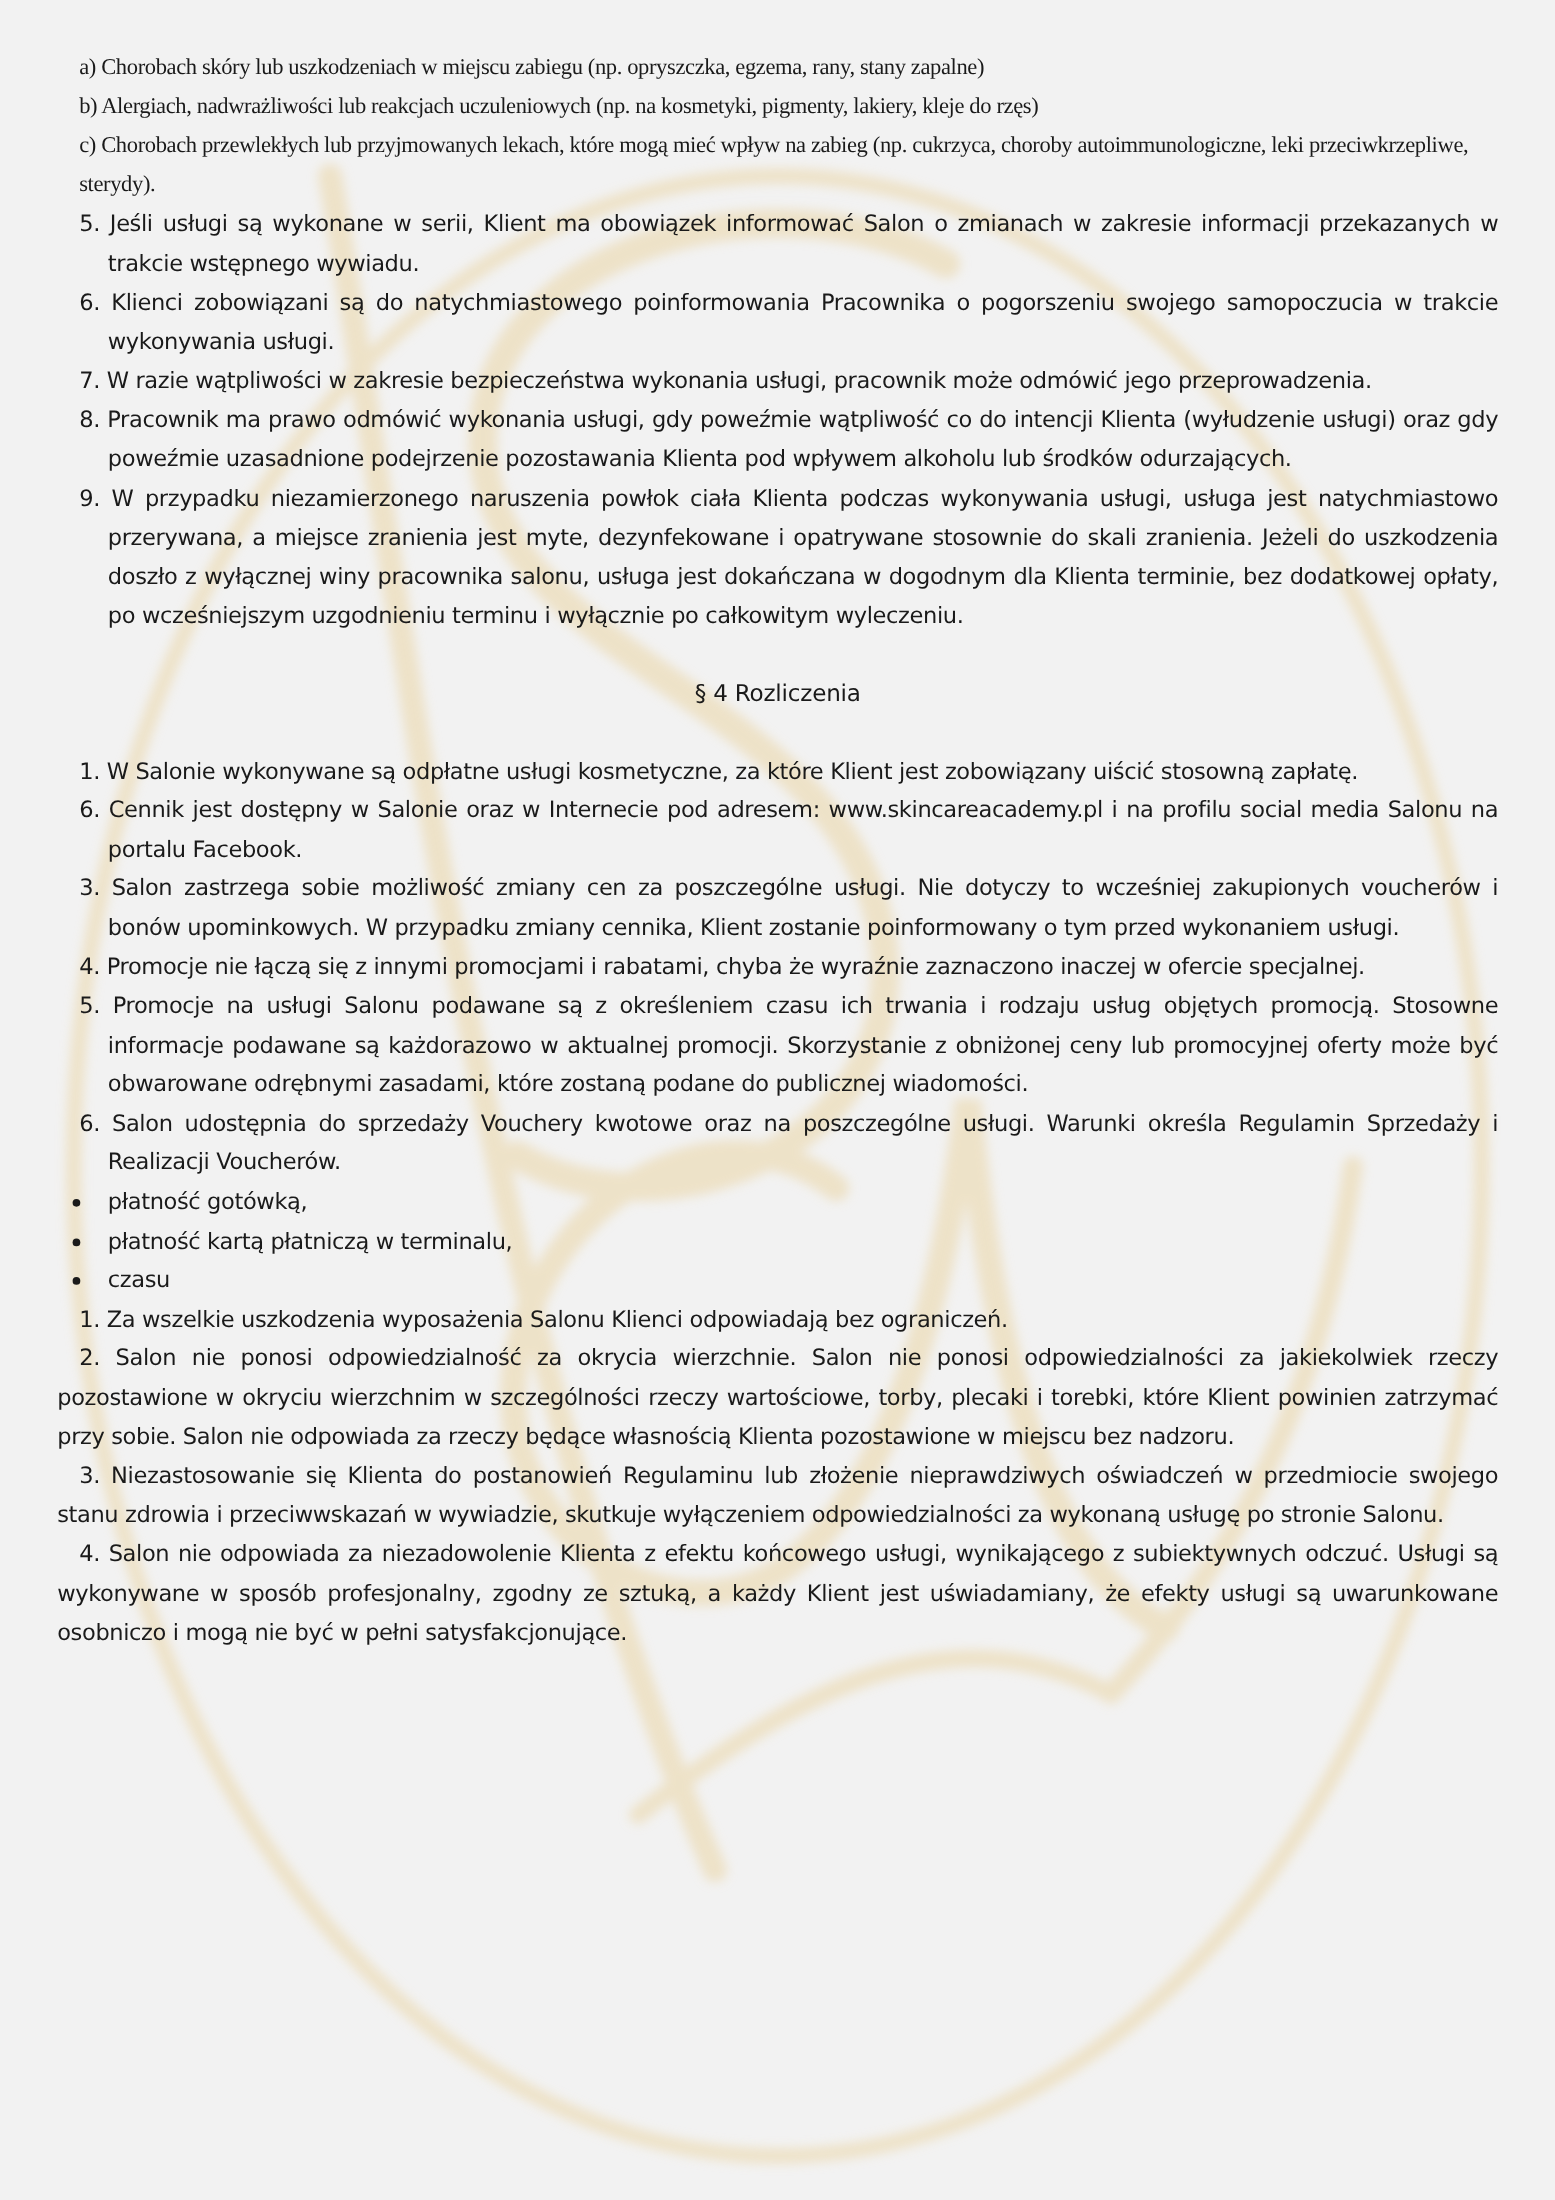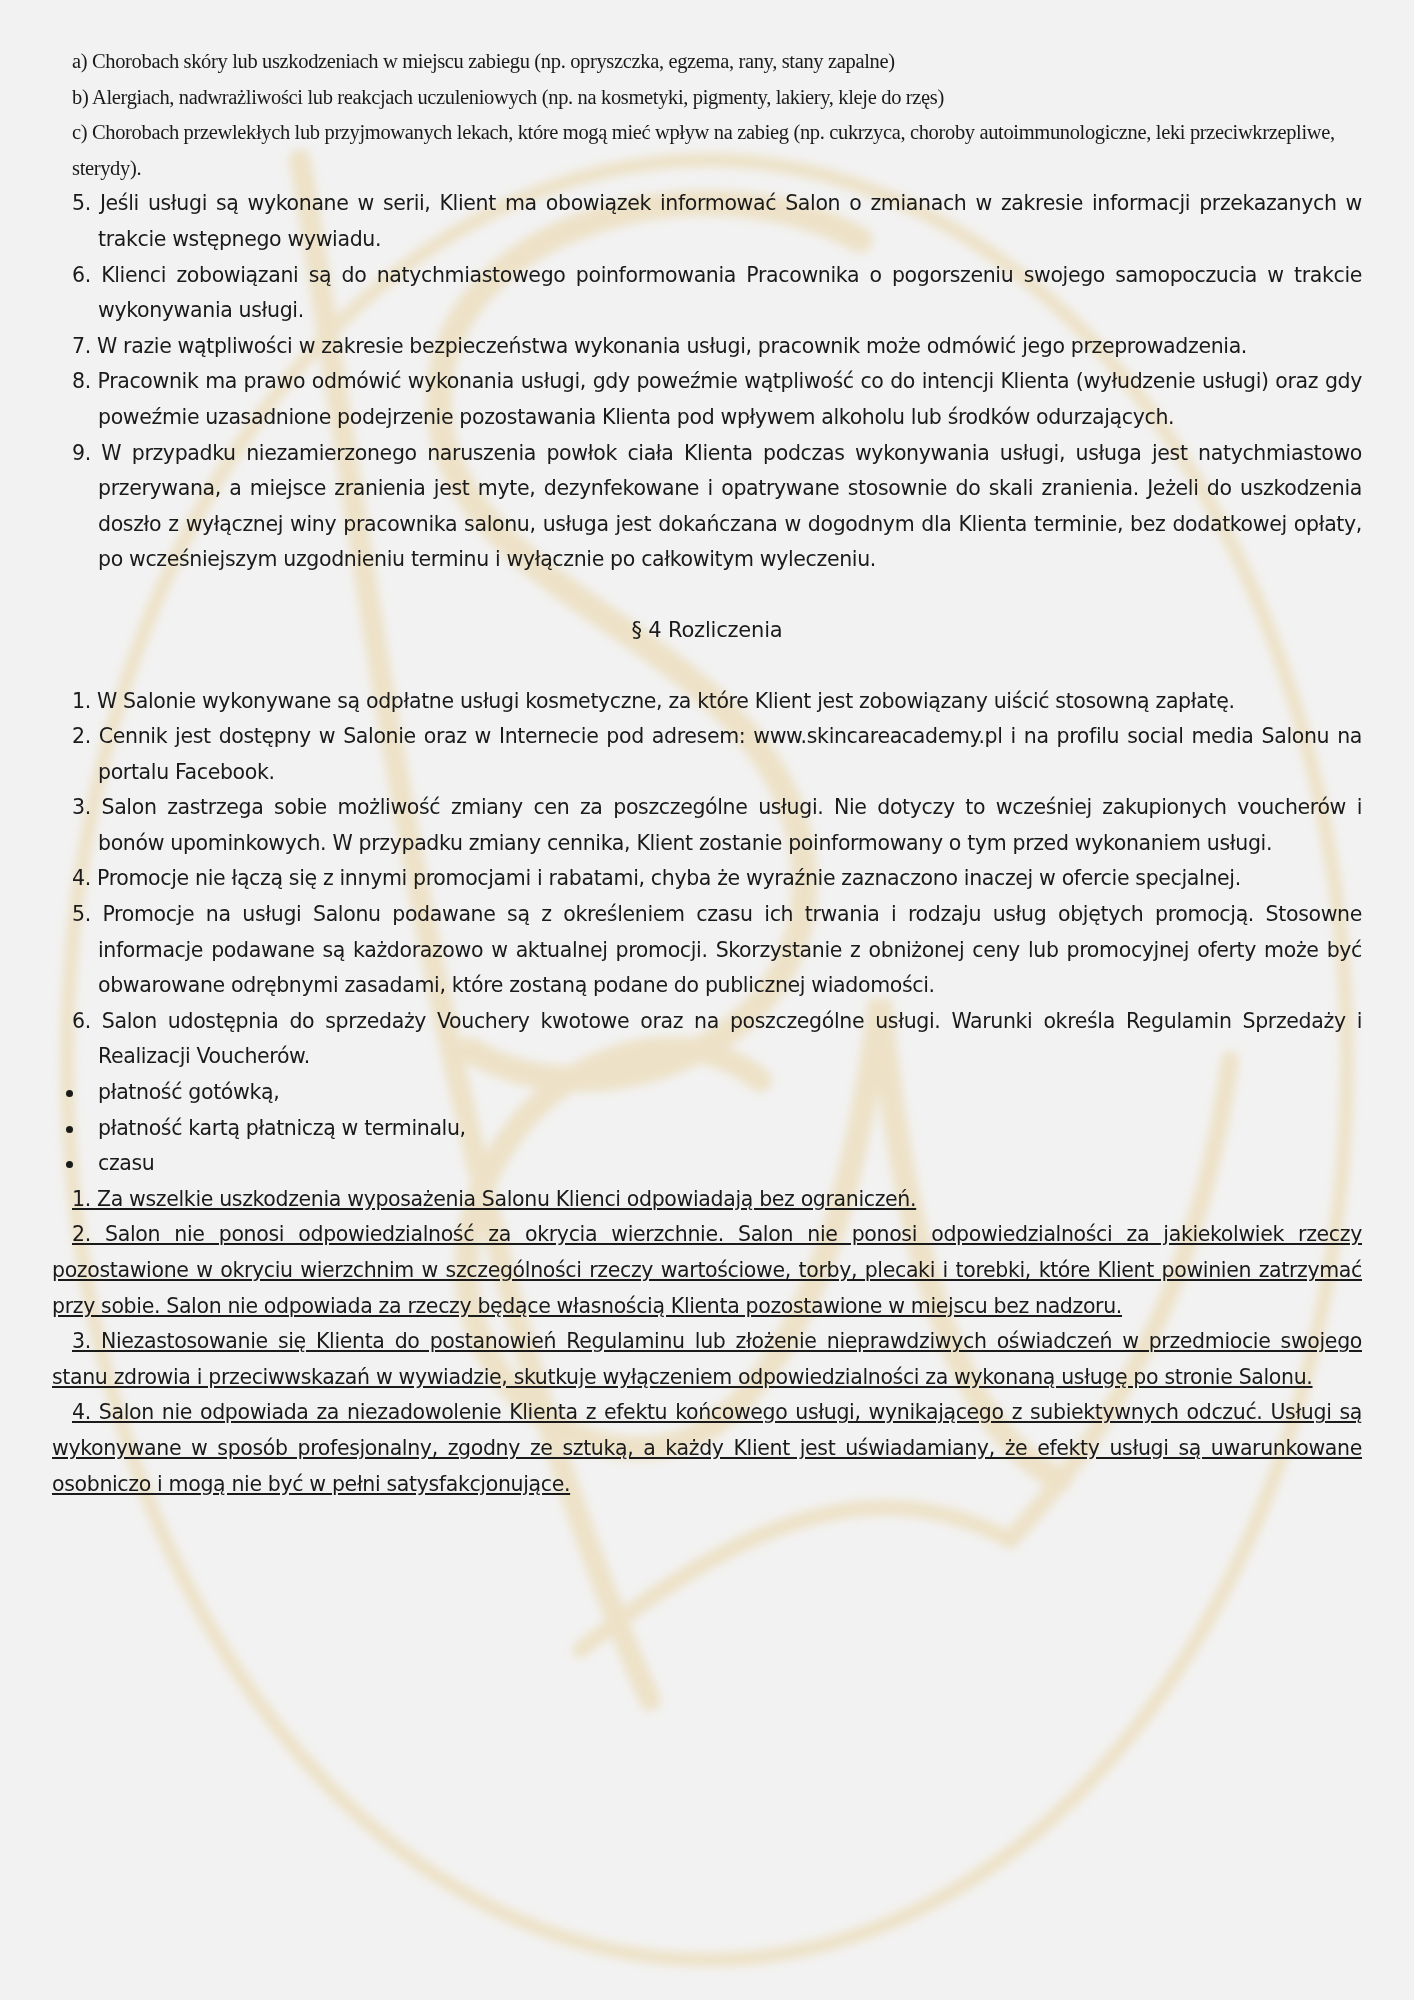--- a/index.html
+++ b/index.html
@@ -52,21 +52,20 @@
       position: absolute;
       left: 14px;
       top: 15px;
       width: 7px; height: 7px;
       background: #1a1a1a;
       border-radius: 50%;
     }
     .para5 {
       text-align: justify;
       text-align-last: left;
-      text-decoration: underline;
     }
     .para5 .lead { padding-left: 20px; }
   </style>
 </head>
 <body>
 
 <svg class="watermark" viewBox="0 0 1414 2000" xmlns="http://www.w3.org/2000/svg">
   <defs>
     <filter id="blur" x="-10%" y="-10%" width="120%" height="120%">
       <feGaussianBlur stdDeviation="5"></feGaussianBlur>
@@ -93,21 +92,21 @@
 
   <div class="num-item">5. Jeśli usługi są wykonane w serii, Klient ma obowiązek informować Salon o zmianach w zakresie informacji przekazanych w trakcie wstępnego wywiadu.</div>
   <div class="num-item">6. Klienci zobowiązani są do natychmiastowego poinformowania Pracownika o pogorszeniu swojego samopoczucia w trakcie wykonywania usługi.</div>
   <div class="num-item">7. W razie wątpliwości w zakresie bezpieczeństwa wykonania usługi, pracownik może odmówić jego przeprowadzenia.</div>
   <div class="num-item">8. Pracownik ma prawo odmówić wykonania usługi, gdy poweźmie wątpliwość co do intencji Klienta (wyłudzenie usługi) oraz gdy poweźmie uzasadnione podejrzenie pozostawania Klienta pod wpływem alkoholu lub środków odurzających.</div>
   <div class="num-item">9. W przypadku niezamierzonego naruszenia powłok ciała Klienta podczas wykonywania usługi, usługa jest natychmiastowo przerywana, a miejsce zranienia jest myte, dezynfekowane i opatrywane stosownie do skali zranienia. Jeżeli do uszkodzenia doszło z wyłącznej winy pracownika salonu, usługa jest dokańczana w dogodnym dla Klienta terminie, bez dodatkowej opłaty, po wcześniejszym uzgodnieniu terminu i wyłącznie po całkowitym wyleczeniu.</div>
 
   <div class="heading">§ 4 Rozliczenia</div>
 
   <div class="num-item">1. W Salonie wykonywane są odpłatne usługi kosmetyczne, za które Klient jest zobowiązany uiścić stosowną zapłatę.</div>
-  <div class="num-item">2. Cennik jest dostępny w Salonie oraz w Internecie pod adresem: www.skincareacademy.pl i na profilu social media Salonu na portalu Facebook.</div>
+  <div class="num-item">6. Cennik jest dostępny w Salonie oraz w Internecie pod adresem: www.skincareacademy.pl i na profilu social media Salonu na portalu Facebook.</div>
   <div class="num-item">3. Salon zastrzega sobie możliwość zmiany cen za poszczególne usługi. Nie dotyczy to wcześniej zakupionych voucherów i bonów upominkowych. W przypadku zmiany cennika, Klient zostanie poinformowany o tym przed wykonaniem usługi.</div>
   <div class="num-item">4. Promocje nie łączą się z innymi promocjami i rabatami, chyba że wyraźnie zaznaczono inaczej w ofercie specjalnej.</div>
   <div class="num-item">5. Promocje na usługi Salonu podawane są z określeniem czasu ich trwania i rodzaju usług objętych promocją. Stosowne informacje podawane są każdorazowo w aktualnej promocji. Skorzystanie z obniżonej ceny lub promocyjnej oferty może być obwarowane odrębnymi zasadami, które zostaną podane do publicznej wiadomości.</div>
   <div class="num-item">6. Salon udostępnia do sprzedaży Vouchery kwotowe oraz na poszczególne usługi. Warunki określa Regulamin Sprzedaży i Realizacji Voucherów.</div>
 
   <div class="bullet-item">
     <span class="dot"></span>
     <span>płatność gotówką,</span>
   </div>
   <div class="bullet-item">

